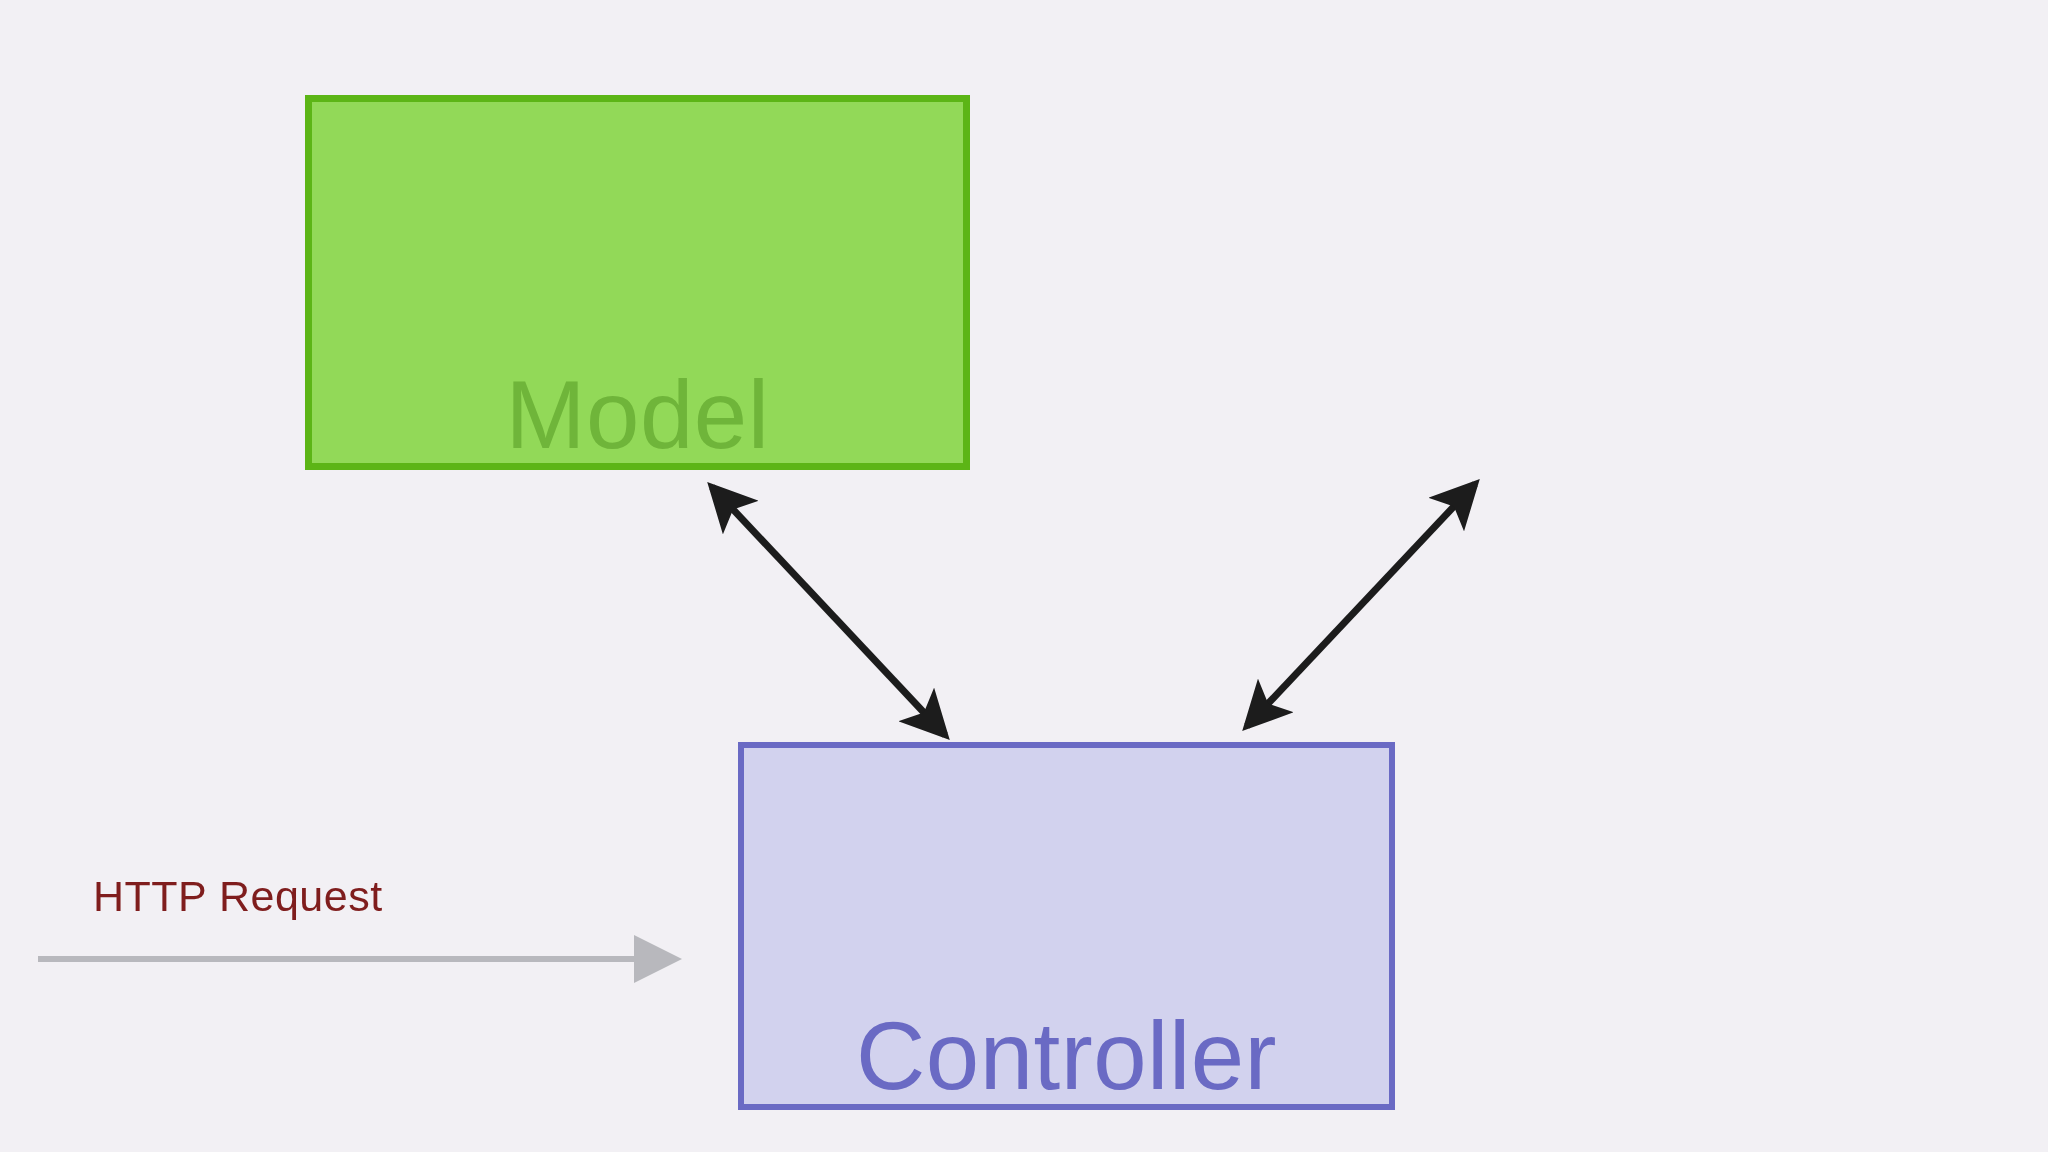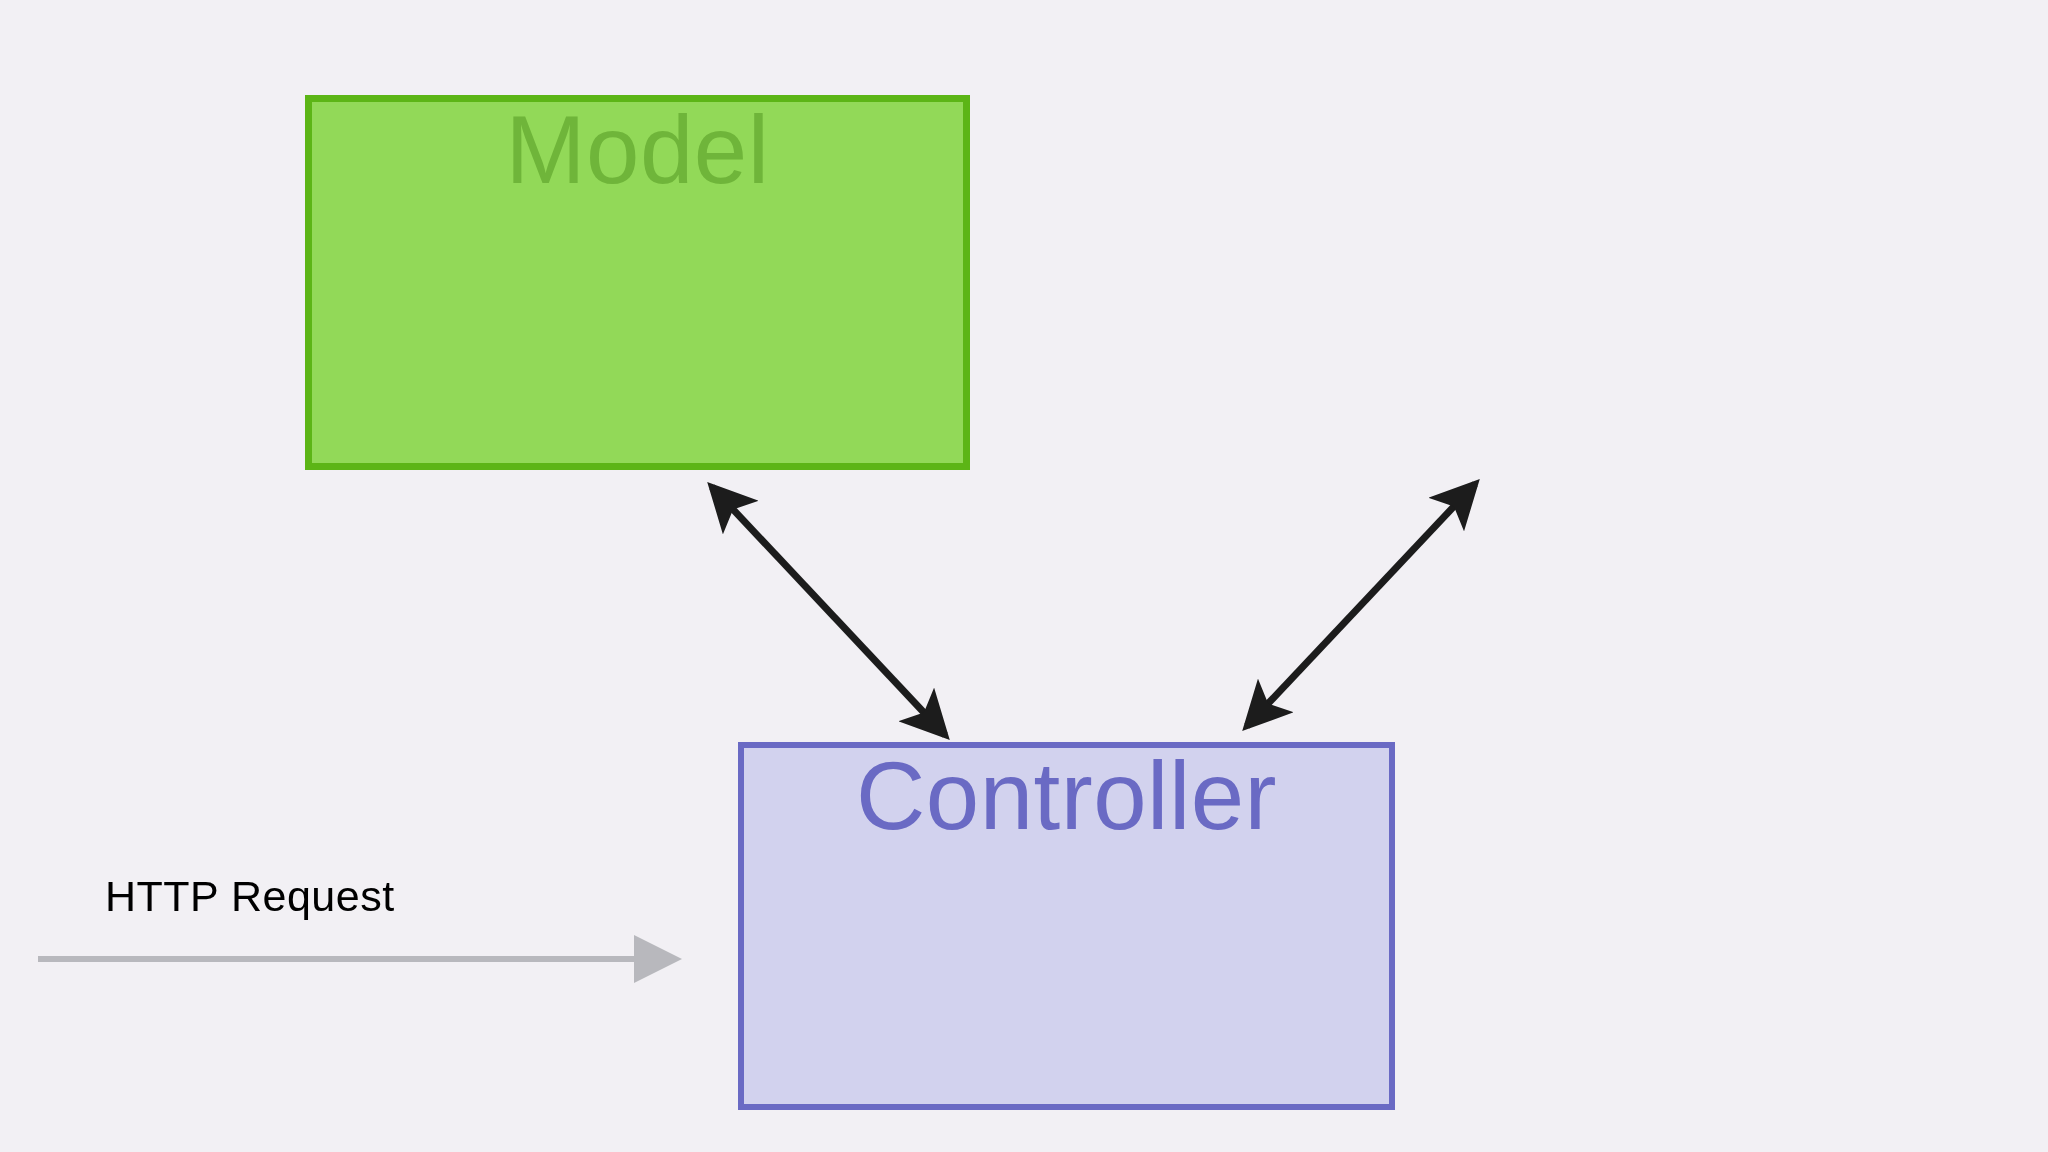--- a/index.html
+++ b/index.html
@@ -16,21 +16,21 @@
   #canvas {
     position: relative;
     width: 2048px;
     height: 1152px;
     background: #f2f0f4;
   }
   .node {
     position: absolute;
     box-sizing: border-box;
     display: flex;
-    align-items: flex-start;
+    align-items: flex-end;
     justify-content: center;
   }
   .node-label {
     font-weight: 400;
     letter-spacing: 0.5px;
     line-height: 1;
     white-space: nowrap;
   }
 
   
@@ -81,24 +81,24 @@
     left: 0;
     top: 0;
     width: 2048px;
     height: 1152px;
     pointer-events: none;
   }
 
   
   #http-request-label {
     position: absolute;
-    left: 105px;
+    left: 93px;
     top: 872px;
     font-size: 43px;
-    color: #000000;
+    color: #7f1d1d;
     white-space: nowrap;
     letter-spacing: 0.5px;
   }
 </style>
 </head>
 <body>
 
 <div id="canvas">
 
   <div class="node" id="node-model">

